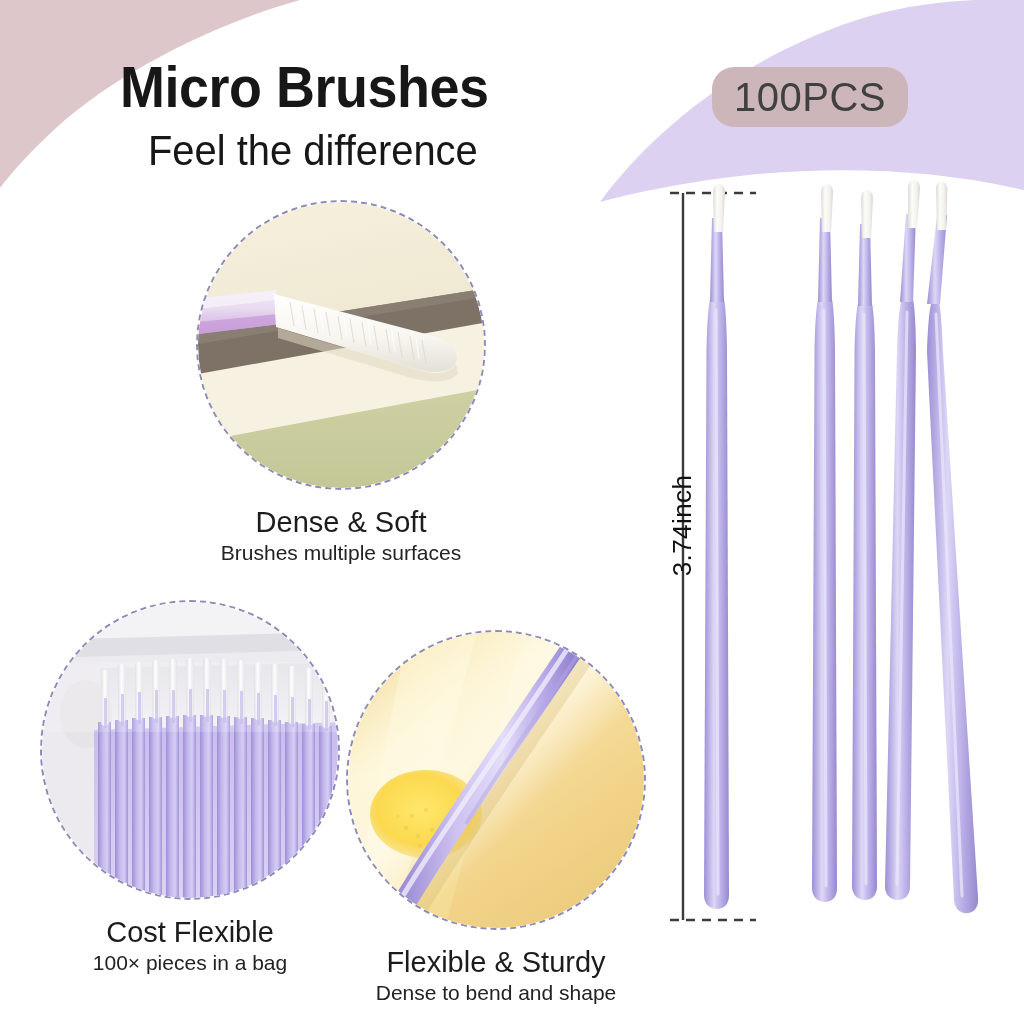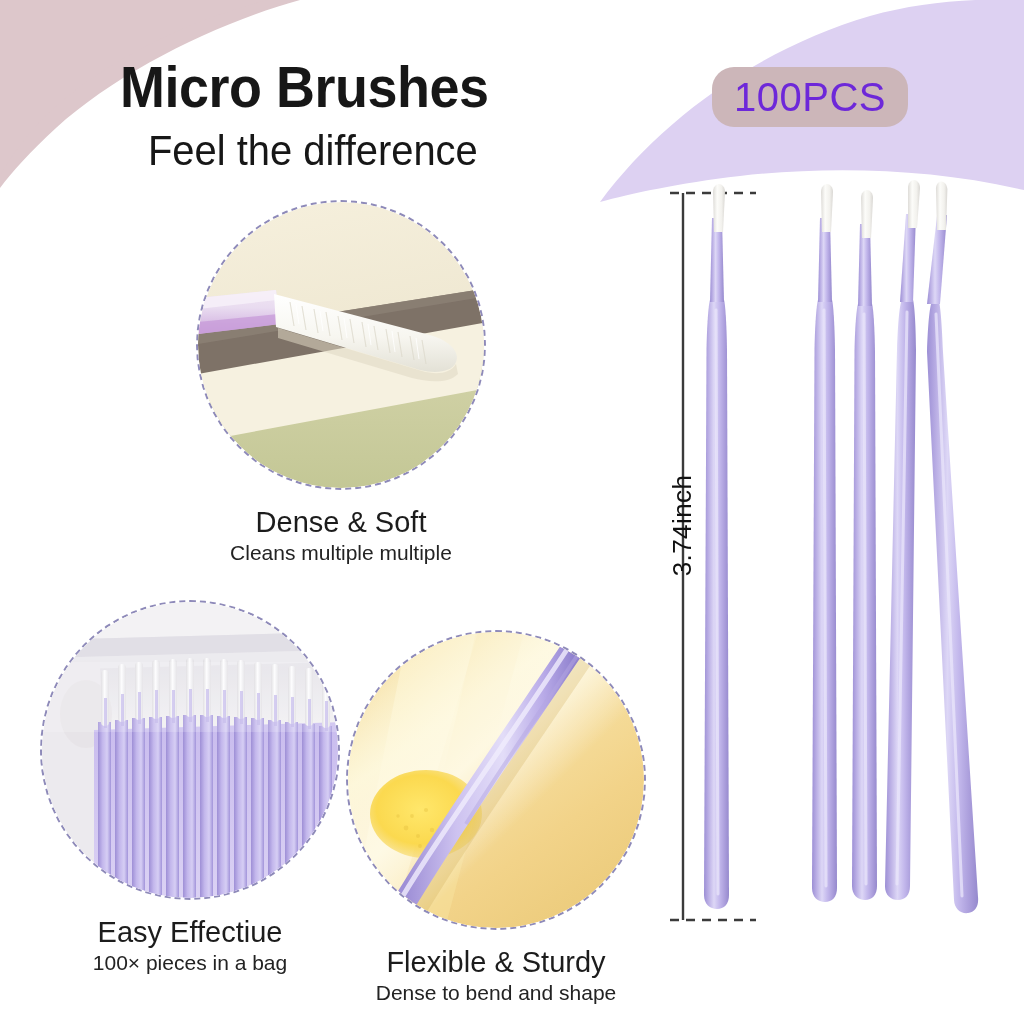--- a/index.html
+++ b/index.html
@@ -66,21 +66,21 @@
     height: 60px;
     background: #ccb6b9;
     border-radius: 22px;
     display: flex;
     align-items: center;
     justify-content: center;
   }
   .qty-badge span {
     font-family: "Liberation Sans", sans-serif;
     font-size: 40px;
-    color: #6d28d9;
+    color: #404040;
     letter-spacing: 0.5px;
     line-height: 1;
   }
 
   
   .feature {
     position: absolute;
   }
   .circle-photo {
     position: relative;
@@ -269,21 +269,21 @@
               <path d="M218,136 L221,157"></path>
           </g>
 
           <path d="M80,126 L224,169 C238,173 252,172 258,162 L260,172 C250,182 230,180 214,176
                    L80,136 Z" fill="#ded7c2" opacity="0.55"></path>
         </svg>
       </div>
     </div>
     <div class="feature-caption">
       <div class="feature-title">Dense &amp; Soft</div>
-      <div class="feature-desc">Cleans multiple multiple</div>
+      <div class="feature-desc">Brushes multiple surfaces</div>
     </div>
   </div>
 
   <div class="feature" id="feature-cost">
     <div class="circle-photo">
       <div class="circle-inner">
         <svg viewBox="0 0 300 300" width="300" height="300">
           <defs>
             <linearGradient id="bagBg" x1="0" y1="0" x2="0" y2="1">
               <stop offset="0%" stop-color="#f2f1f3"></stop>
@@ -370,21 +370,21 @@
               <rect x="266" y="97" width="3" height="30"></rect>
               <rect x="283" y="99" width="3" height="30"></rect>
             </g>
           </g>
 
           <rect x="0" y="60" width="300" height="70" fill="#ffffff" opacity="0.18"></rect>
         </svg>
       </div>
     </div>
     <div class="feature-caption">
-      <div class="feature-title">Easy Effectiue</div>
+      <div class="feature-title">Cost Flexible</div>
       <div class="feature-desc">100× pieces in a bag</div>
     </div>
   </div>
 
   <div class="feature" id="feature-flex">
     <div class="circle-photo">
       <div class="circle-inner">
         <svg viewBox="0 0 300 300" width="300" height="300">
           <defs>
             <linearGradient id="goldBg" x1="0.15" y1="0" x2="0.85" y2="1">

